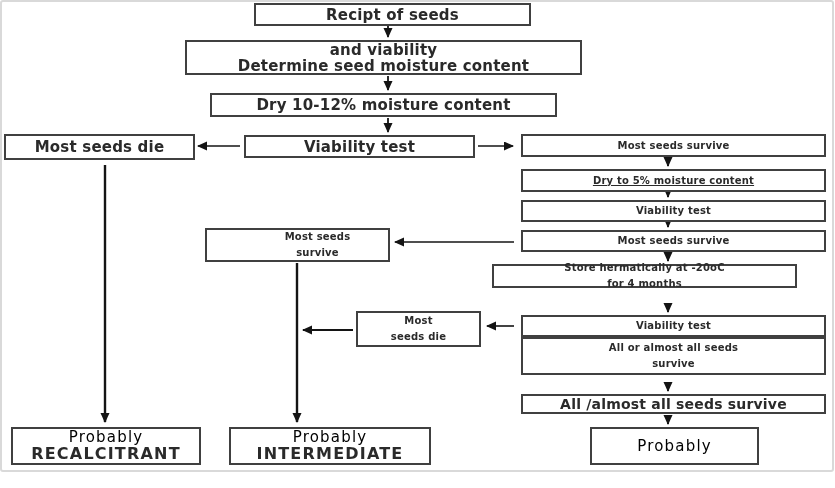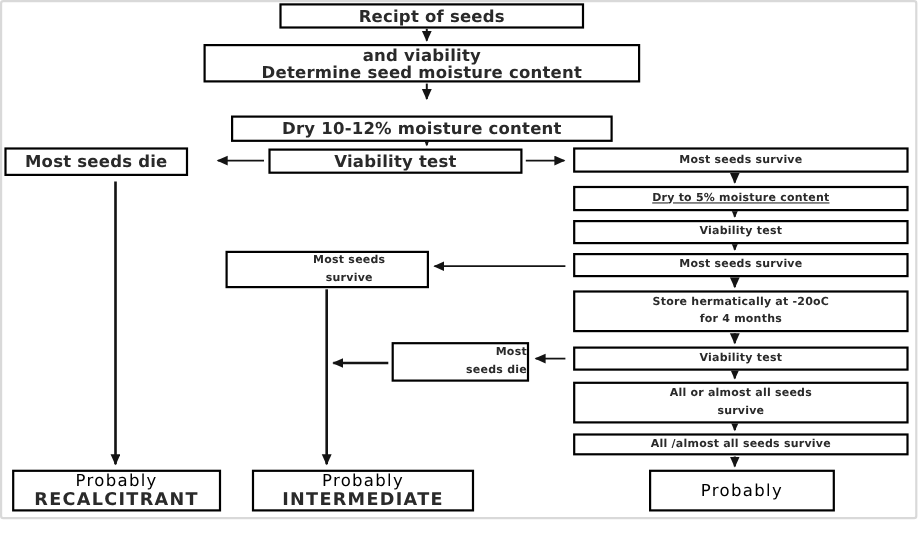--- a/index.html
+++ b/index.html
@@ -15,54 +15,54 @@
     position: absolute; left: 0px; top: 0px; width: 834px; height: 472px;
     border: 2px solid #d9d9d9; border-radius: 3px; background: transparent;
     pointer-events: none;
   }
   svg.arrows {
     position: absolute; left: 0; top: 0; width: 835px; height: 488px;
     pointer-events: none;
   }
   .node {
     position: absolute;
-    border: 2px solid #000000;
+    border: 2px solid #404040;
     background: #ffffff;
     color: #2a2a2a;
     font-weight: 700;
     font-size: 15px;
     letter-spacing: 0.2px;
     text-align: center;
     display: flex;
     flex-direction: column;
     justify-content: center;
     align-items: center;
     line-height: 16px;
     z-index: 2;
   }
   .node span { display: block; white-space: nowrap; }
   .sm { font-size: 10px; }
-  .xs { font-size: 10px; }
+  .xs { font-size: 14px; }
 
   
   #n-receipt    { left: 254px; top: 3px;   width: 277px; height: 23px; }
   #n-determine  { left: 185px; top: 40px;  width: 397px; height: 35px; }
-  #n-dry1012    { left: 210px; top: 93px;  width: 347px; height: 24px; margin-top: 12px; }
-  #n-die-left   { left: 4px;   top: 134px; width: 167px; height: 26px; }
+  #n-dry1012    { left: 210px; top: 93px;  width: 347px; height: 24px; }
+  #n-die-left   { left: 4px;   top: 134px; width: 191px; height: 26px; }
   #n-viab-c     { left: 244px; top: 135px; width: 231px; height: 23px; }
   #n-surv-r1    { left: 521px; top: 134px; width: 305px; height: 23px; }
   #n-dry5       { left: 521px; top: 169px; width: 305px; height: 23px; text-decoration: underline; }
   #n-viab-r1    { left: 521px; top: 200px; width: 305px; height: 22px; }
   #n-surv-r2    { left: 521px; top: 230px; width: 305px; height: 22px; }
-  #n-store      { left: 521px; top: 264px; width: 305px; height: 38px; }
+  #n-store      { left: 492px; top: 264px; width: 305px; height: 24px; }
   #n-viab-r2    { left: 521px; top: 315px; width: 305px; height: 22px; }
-  #n-allor      { left: 521px; top: 347px; width: 305px; height: 38px; }
+  #n-allor      { left: 521px; top: 337px; width: 305px; height: 38px; }
   #n-allsingle  { left: 521px; top: 394px; width: 305px; height: 20px; }
   #n-surv-mid   { left: 205px; top: 228px; width: 185px; height: 34px; padding-left: 40px; }
-  #n-die-mid    { left: 356px; top: 311px; width: 125px; height: 36px; align-items: flex-end; }
+  #n-die-mid    { left: 356px; top: 311px; width: 125px; height: 36px; }
   #n-recal      { left: 11px;  top: 427px; width: 190px; height: 38px; }
   #n-inter      { left: 229px; top: 427px; width: 202px; height: 38px; }
   #n-orthodox   { left: 590px; top: 427px; width: 169px; height: 38px; }
 
   
   .result .res-l1 { font-weight: 400; font-size: 15px; letter-spacing: 1.2px; color: #000000; }
   .result .res-l2 { font-weight: 700; font-size: 16px; letter-spacing: 1.2px; line-height: 18px; text-align: right; }
 </style>
 </head>
 <body>

